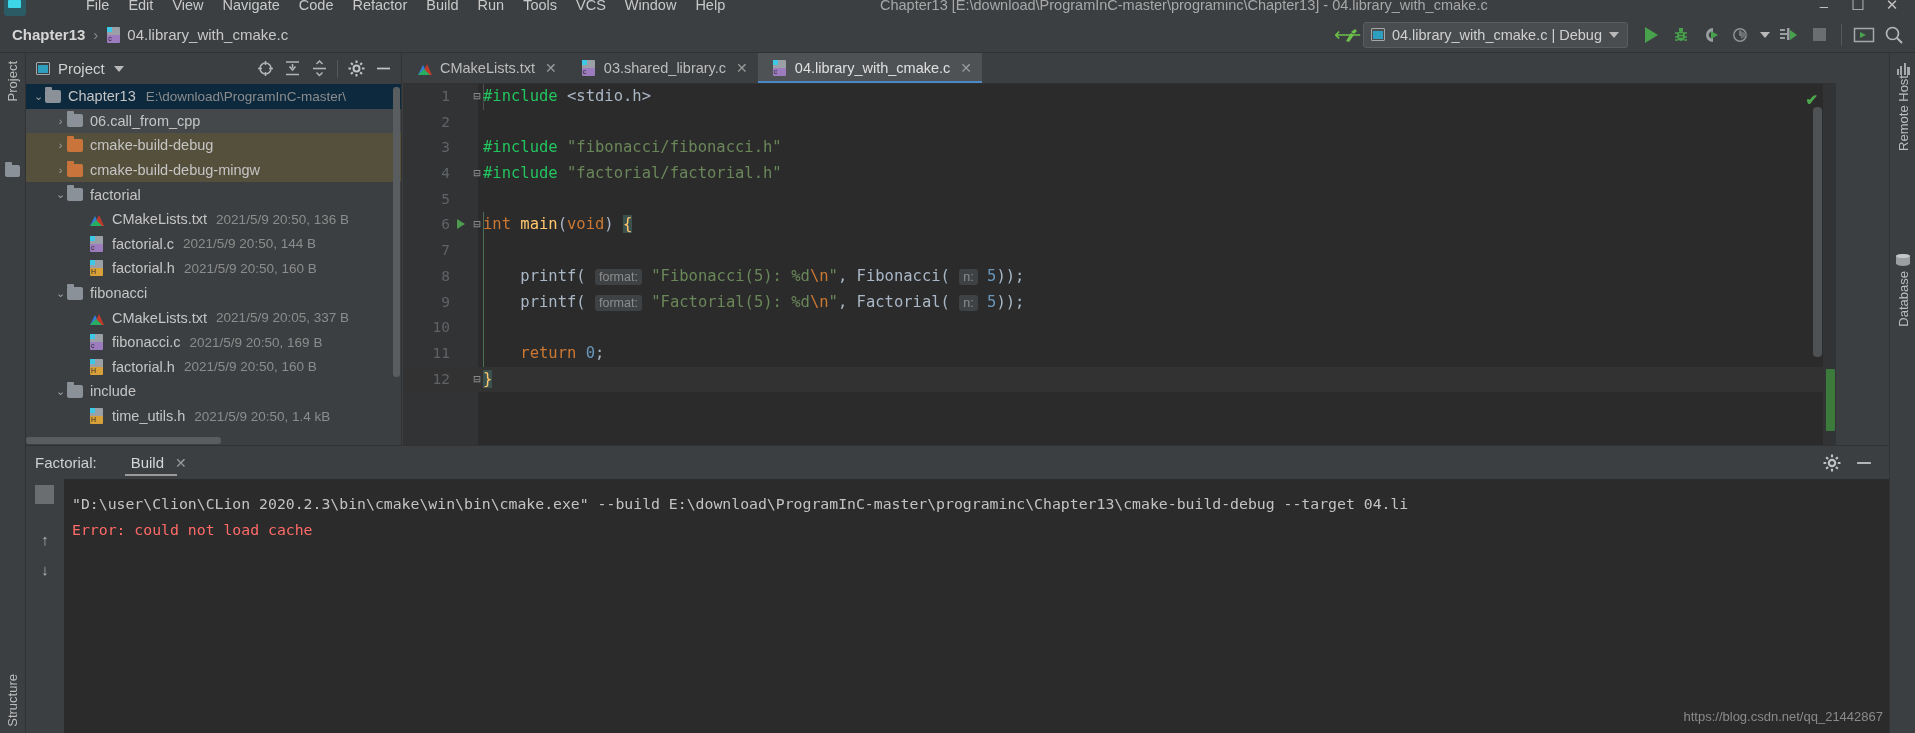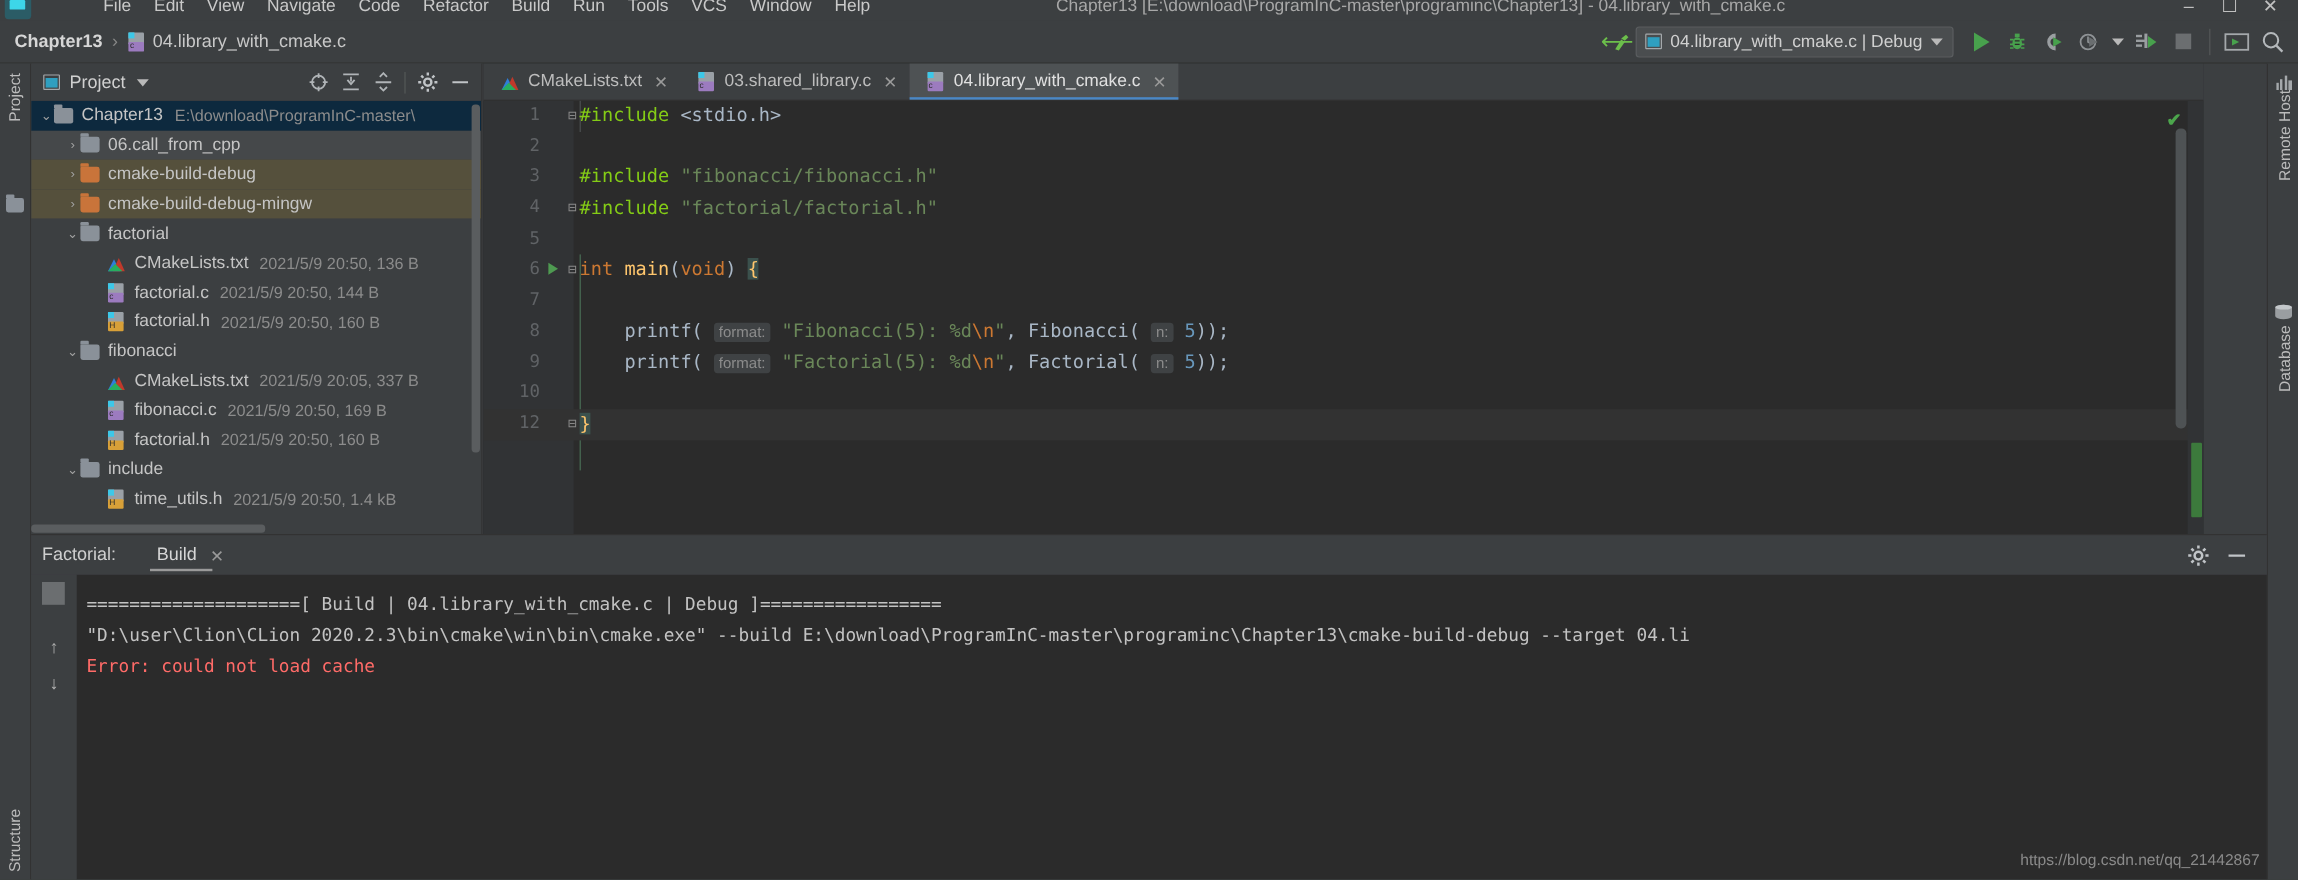--- a/index.html
+++ b/index.html
@@ -229,21 +229,21 @@
     color: #888; font-size: 12px; line-height: 25.7px; text-align: center;
   }
   .runmark {
     position: absolute; left: 54px; top: 7px;
     width: 0; height: 0; border-top: 5px solid transparent;
     border-bottom: 5px solid transparent; border-left: 8px solid #4e9a51;
   }
   .ctext { position: absolute; left: 80px; top: 0; line-height: 25.7px; }
 
   .kw   { color: #cc7832; }
-  .pp   { color: #84cc16; }
+  .pp   { color: #22c55e; }
   .str  { color: #6a8759; }
   .num  { color: #6897bb; }
   .fn   { color: #ffc66d; }
   .txt  { color: #a9b7c6; }
   .brc  { color: #ffc66d; }
   .esc  { color: #cc7832; }
   .hint {
     background: #3f4244; color: #8c8c8c; font-size: 12.5px;
     padding: 1px 4px 1px 4px; border-radius: 3px; font-family: "Liberation Sans", sans-serif;
   }
@@ -626,20 +626,21 @@
           <div class="cline"><span class="lnum">1</span><span class="fold">⊟</span><span class="ctext"><span class="pp">#include</span> <span class="txt">&lt;stdio.h&gt;</span></span></div>
           <div class="cline"><span class="lnum">2</span><span class="ctext"></span></div>
           <div class="cline"><span class="lnum">3</span><span class="ctext"><span class="pp">#include</span> <span class="str">"fibonacci/fibonacci.h"</span></span></div>
           <div class="cline"><span class="lnum">4</span><span class="fold">⊟</span><span class="ctext"><span class="pp">#include</span> <span class="str">"factorial/factorial.h"</span></span></div>
           <div class="cline"><span class="lnum">5</span><span class="ctext"></span></div>
           <div class="cline"><span class="lnum">6</span><span class="runmark"></span><span class="fold">⊟</span><span class="ctext"><span class="kw">int</span> <span class="fn">main</span><span class="txt">(</span><span class="kw">void</span><span class="txt">)</span> <span class="brc brace-hl">{</span></span></div>
           <div class="cline"><span class="lnum">7</span><span class="ctext"></span></div>
           <div class="cline"><span class="lnum">8</span><span class="ctext">    <span class="txt">printf(</span> <span class="hint">format:</span> <span class="str">"Fibonacci(5): %d<span class="esc">\n</span>"</span><span class="txt">, </span><span class="txt">Fibonacci(</span> <span class="hint">n:</span> <span class="num">5</span><span class="txt">));</span></span></div>
           <div class="cline"><span class="lnum">9</span><span class="ctext">    <span class="txt">printf(</span> <span class="hint">format:</span> <span class="str">"Factorial(5): %d<span class="esc">\n</span>"</span><span class="txt">, </span><span class="txt">Factorial(</span> <span class="hint">n:</span> <span class="num">5</span><span class="txt">));</span></span></div>
           <div class="cline"><span class="lnum">10</span><span class="ctext"></span></div>
+          <div class="cline"><span class="lnum">11</span><span class="ctext">    <span class="kw">return</span> <span class="num">0</span><span class="txt">;</span></span></div>
           <div class="cline cur"><span class="lnum">12</span><span class="fold">⊟</span><span class="ctext"><span class="brc brace-hl">}</span></span></div>
         </div>
     </div>
     <div class="ed-right-gutter"></div>
     <div class="check-ok">✔</div>
     <div class="ed-vscroll"></div>
     <div class="ed-marks"></div>
   </div>
 
   <div class="bc-bar">
@@ -683,18 +684,18 @@
             </svg>
         </div>
       </div>
     </div>
     <div class="bp-body">
       <div class="bp-side">
         <div class="side-sq"></div>
         <div class="side-btn" style="top:48px">↑</div>
         <div class="side-btn" style="top:78px">↓</div>
       </div>
-      <div class="console" id="console"><div class="c-normal">====================[ Build | 04.library_with_cmake.c | Debug ]=================</div><div class="c-normal">"D:\user\Clion\CLion 2020.2.3\bin\cmake\win\bin\cmake.exe" --build E:\download\ProgramInC-master\programinc\Chapter13\cmake-build-debug --target 04.li</div><div class="c-error">Error: could not load cache</div></div>
+      <div class="console" id="console"><div class="c-normal">"D:\user\Clion\CLion 2020.2.3\bin\cmake\win\bin\cmake.exe" --build E:\download\ProgramInC-master\programinc\Chapter13\cmake-build-debug --target 04.li</div><div class="c-error">Error: could not load cache</div></div>
     </div>
   </div>
 
   <div class="watermark">https://blog.csdn.net/qq_21442867</div>
 </div>
 
 </body></html>

